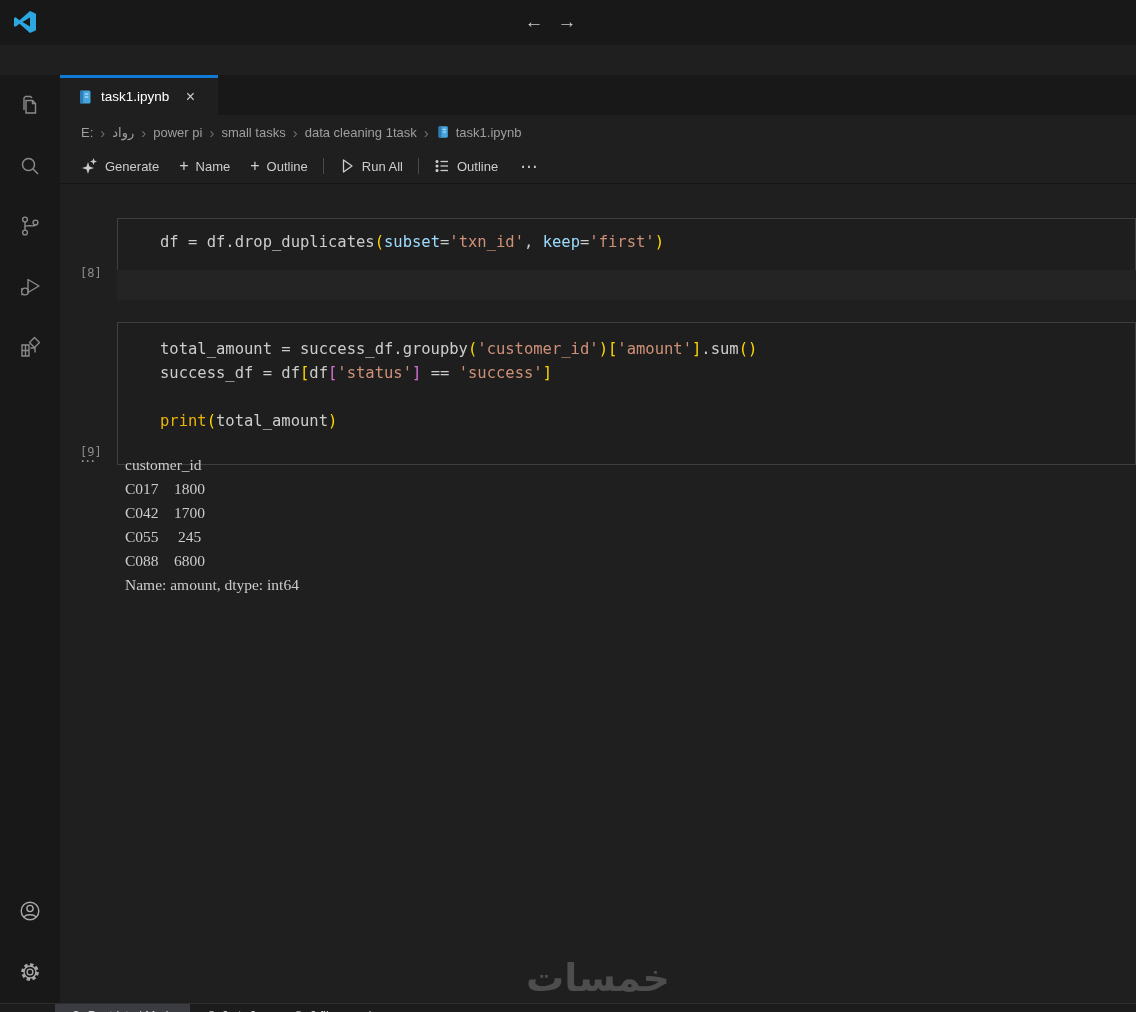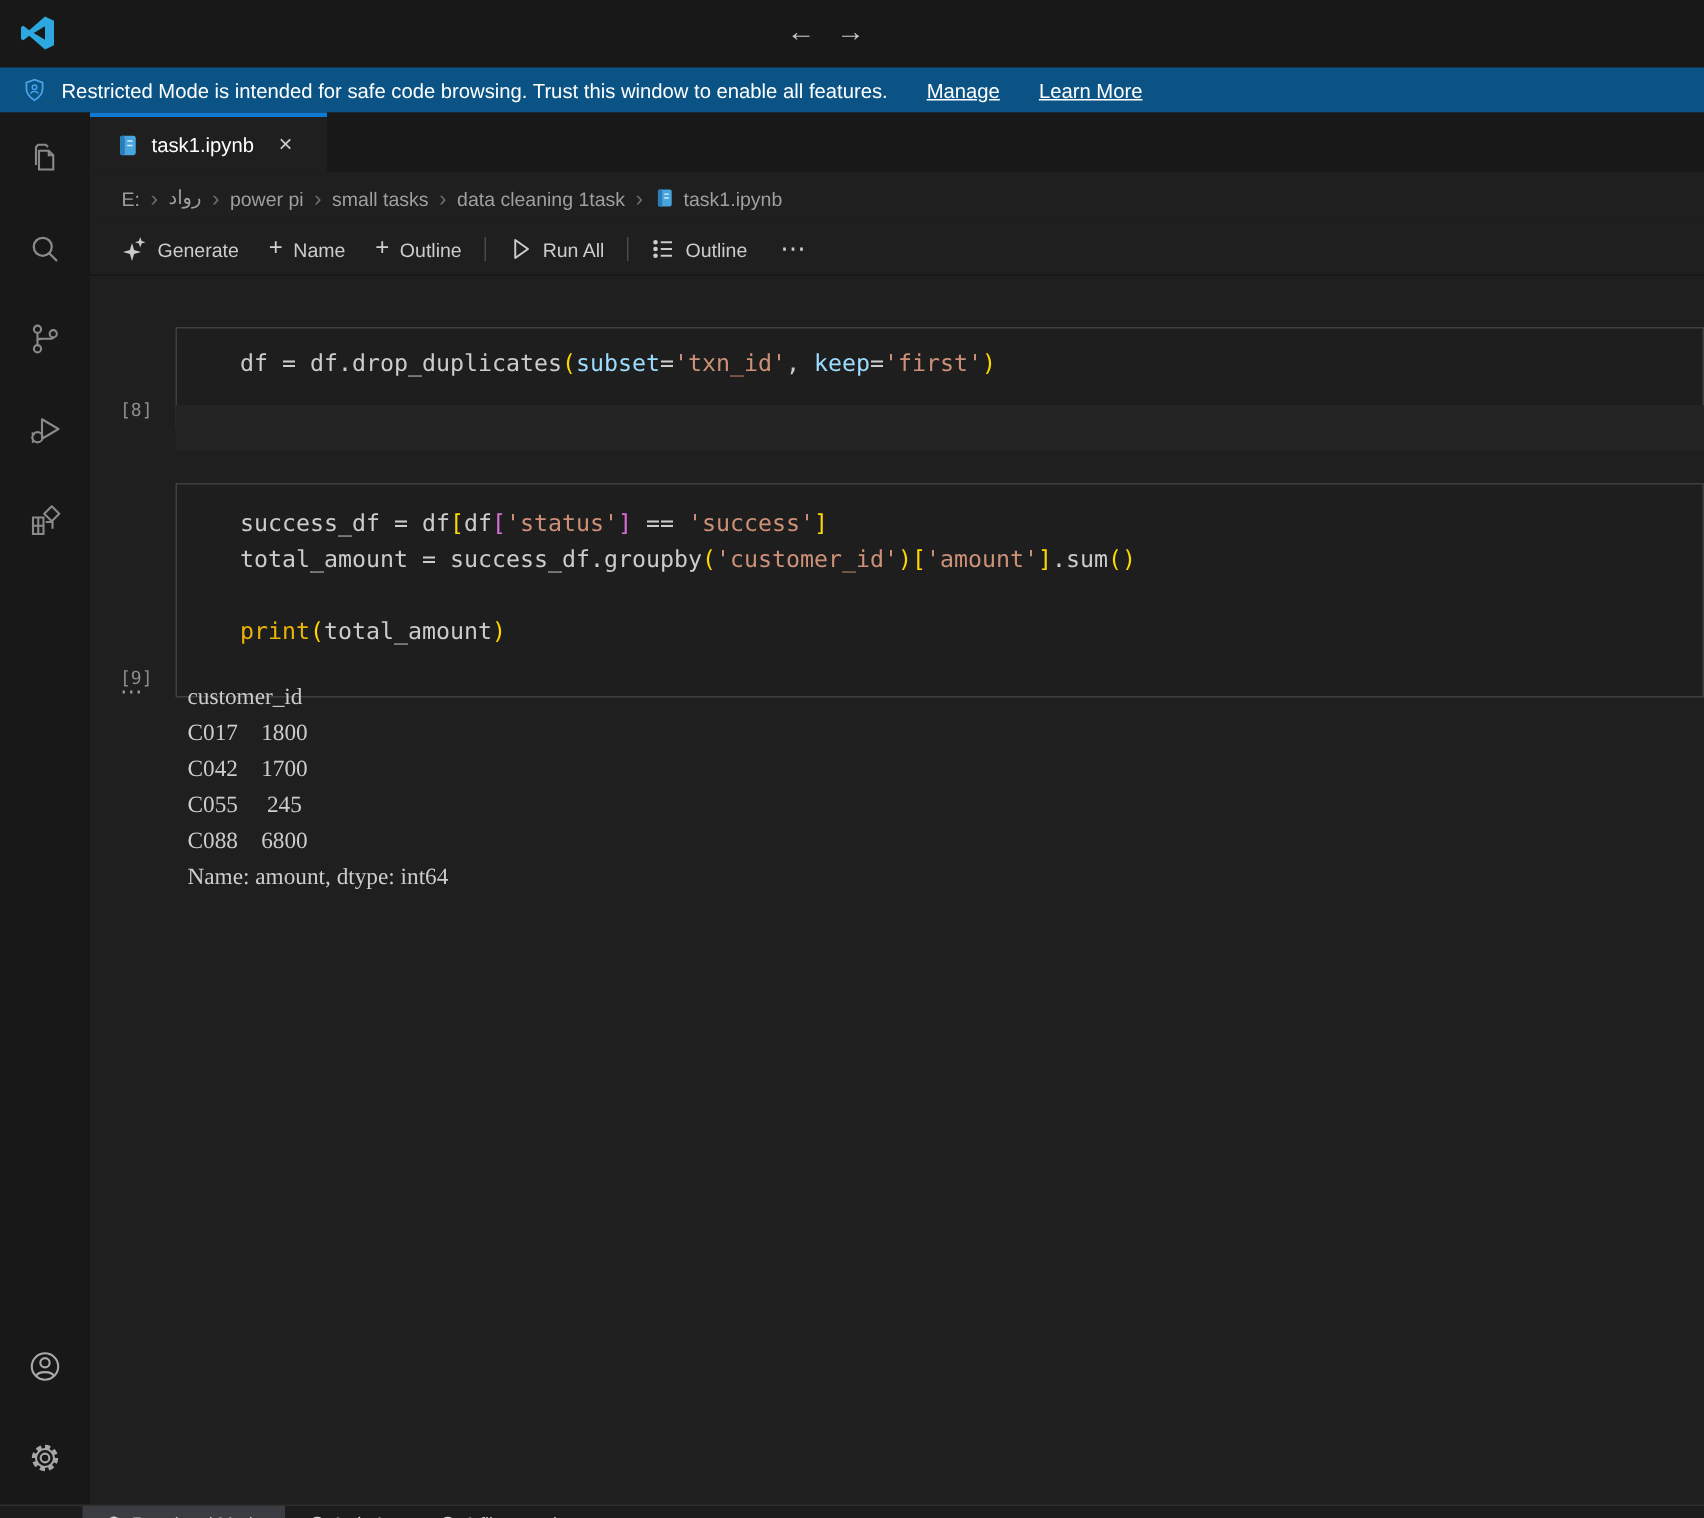--- a/index.html
+++ b/index.html
@@ -95,30 +95,20 @@
 
   <div id="titlebar">
     <svg id="vscode-logo" width="24" height="24" viewBox="0 0 24 24">
       <polygon points="17,1 6.5,10.2 2.6,7.2 1,8 1,16 2.6,16.8 6.5,13.8 17,23 23,20.2 23,3.8" fill="#2da7e0"></polygon>
       <polygon points="17,7.5 9.5,12 17,16.5" fill="#181818"></polygon>
     </svg>
     <div class="nav-arrow" id="nav-back">←</div>
     <div class="nav-arrow" id="nav-forward">→</div>
   </div>
 
-  <div id="banner">
-    <svg class="shield" width="18" height="18" viewBox="0 0 24 24" fill="none" stroke="#4aa3e8" stroke-width="1.6">
-      <path d="M12 2.8 L19.2 5.4 V10.6 C19.2 15.6 15.8 18.8 12 21.2 C8.2 18.8 4.8 15.6 4.8 10.6 V5.4 Z"></path>
-      <circle cx="12" cy="9.6" r="2" stroke-width="1.3"></circle>
-      <path d="M8.8 15.2 C9.2 12.8 14.8 12.8 15.2 15.2" stroke-width="1.3"></path>
-    </svg>
-    <span>Restricted Mode is intended for safe code browsing. Trust this window to enable all features.</span>
-    <span class="banner-link">Manage</span>
-    <span class="banner-link">Learn More</span>
-  </div>
 
   <div id="activitybar">
     <svg class="act-icon" style="top:18px" viewBox="0 0 24 24" fill="none" stroke="#8a8a8a" stroke-width="1.4">
       <path d="M8 7.5 H14.5 L17.5 10.5 V20 H8 Z"></path>
         <path d="M14.5 7.5 V10.5 H17.5"></path>
       <path d="M6 17 V5 L7.5 3.5 H12.5 L14 5"></path>
     </svg>
     <svg class="act-icon" style="top:79px" viewBox="0 0 24 24" fill="none" stroke="#8a8a8a" stroke-width="1.5">
       <circle cx="10.5" cy="10.5" r="6"></circle>
         <line x1="14.8" y1="14.8" x2="20" y2="20"></line>
@@ -230,38 +220,39 @@
       <div class="cell-box">
           <div class="code-line"><span class="tk-w">df = df.drop_duplicates</span><span class="tk-b1">(</span><span class="tk-p">subset</span><span class="tk-w">=</span><span class="tk-s">'txn_id'</span><span class="tk-w">, </span><span class="tk-p">keep</span><span class="tk-w">=</span><span class="tk-s">'first'</span><span class="tk-b1">)</span></div>
         </div>
       <div class="exec-count">[8]</div>
     </div>
 
     <div id="inter-band"></div>
 
     <div class="cell" id="cell-1">
       <div class="cell-box">
+          <div class="code-line"><span class="tk-w">total_amount = success_df.groupby</span><span class="tk-b1">(</span><span class="tk-s">'customer_id'</span><span class="tk-b1">)</span><span class="tk-b1">[</span><span class="tk-s">'amount'</span><span class="tk-b1">]</span><span class="tk-w">.sum</span><span class="tk-b1">()</span></div>
           <div class="code-line"><span class="tk-w">success_df = df</span><span class="tk-b1">[</span><span class="tk-w">df</span><span class="tk-b2">[</span><span class="tk-s">'status'</span><span class="tk-b2">]</span><span class="tk-w"> == </span><span class="tk-s">'success'</span><span class="tk-b1">]</span></div>
-          <div class="code-line"><span class="tk-w">total_amount = success_df.groupby</span><span class="tk-b1">(</span><span class="tk-s">'customer_id'</span><span class="tk-b1">)</span><span class="tk-b1">[</span><span class="tk-s">'amount'</span><span class="tk-b1">]</span><span class="tk-w">.sum</span><span class="tk-b1">()</span></div>
           <div class="code-line">&nbsp;</div>
           <div class="code-line"><span class="tk-f">print</span><span class="tk-b1">(</span><span class="tk-w">total_amount</span><span class="tk-b1">)</span></div>
         </div>
       <div class="exec-count">[9]</div>
     </div>
 
     <div id="output">
       <div id="output-menu">⋯</div>
       <div id="output-text">customer_id
 C017    1800
 C042    1700
 C055     245
 C088    6800
 Name: amount, dtype: int64</div>
     </div>
 
+    <div id="watermark">خمسات</div>
   </div>
 
   <div id="statusbar">
     <div id="sb-back">‹</div>
     <div id="sb-restricted">
       <svg width="12" height="12" viewBox="0 0 24 24" fill="none" stroke="#d7d7d7" stroke-width="2">
         <path d="M12 2.8 L19.2 5.4 V10.6 C19.2 15.6 15.8 18.8 12 21.2 C8.2 18.8 4.8 15.6 4.8 10.6 V5.4 Z"></path>
       </svg>
       <span>Restricted Mode</span>
     </div>

